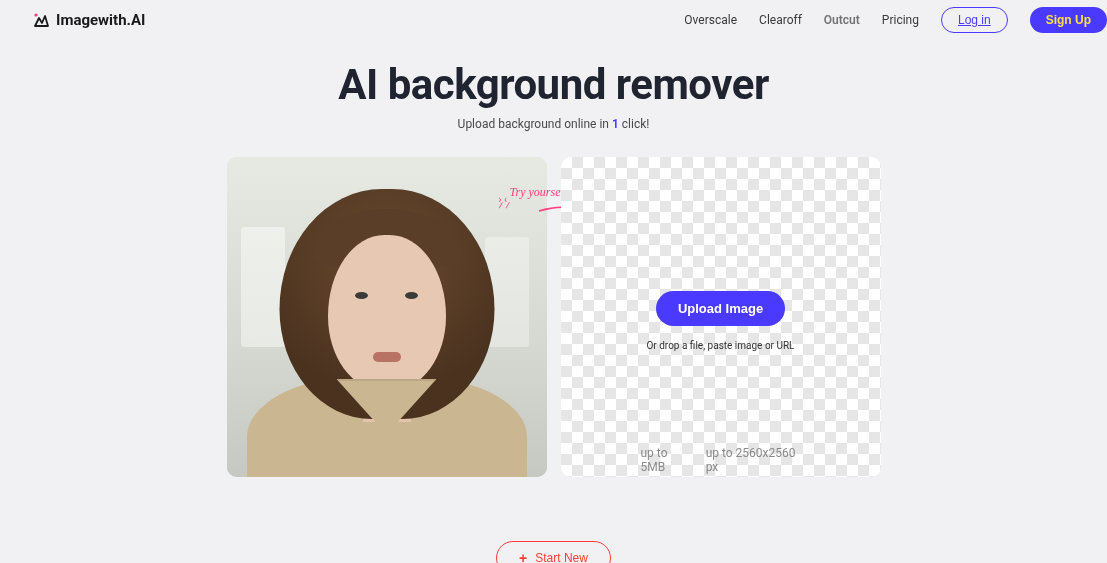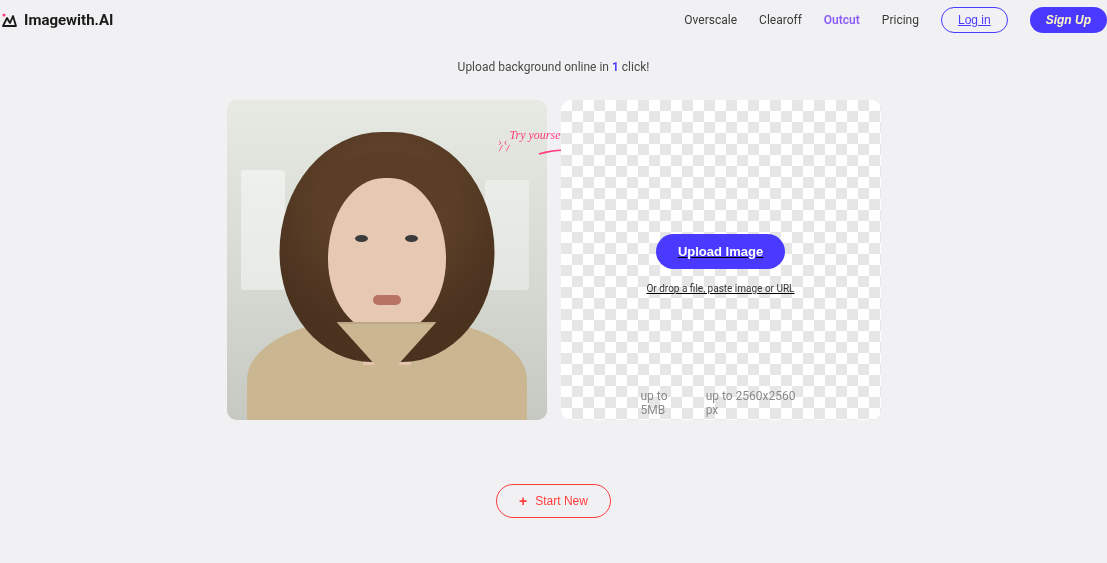--- a/index.html
+++ b/index.html
@@ -8,20 +8,21 @@
       background: #f1f1f3;
       width: 1107px;
       height: 563px;
       overflow: hidden;
     }
     .header {
       display: flex;
       align-items: center;
       padding: 8px 0;
       height: 40px;
+      margin-left: 32px;
     }
     .logo-wrap {
       display: flex;
       align-items: center;
       gap: 6px;
       font-weight: 700;
       font-size: 15px;
       color: #1a1a1a;
     }
     .logo-icon {
@@ -34,44 +35,43 @@
       align-items: center;
       gap: 22px;
       justify-content: flex-end;
     }
     .nav-link {
       font-size: 12px;
       color: #3a3a3a;
       cursor: pointer;
     }
     .nav-link.active {
-      color: #8b5cf6;
+      color: #737373;
       font-weight: 600;
     }
     .btn-login {
       border: 1.5px solid #4a3aff;
       color: #4a3aff;
       background: transparent;
       border-radius: 18px;
       padding: 5px 16px;
       font-size: 12px;
       cursor: pointer;
       font-weight: 500;
       text-decoration: underline;
     }
     .btn-signup {
       background: #4a3aff;
-      color: #fef9c3;
+      color: #fde047;
       border: none;
       border-radius: 18px;
       padding: 6px 16px;
       font-size: 12px;
       font-weight: 600;
       cursor: pointer;
-      font-style: italic;
     }
     .hero {
       text-align: center;
       margin-top: 20px;
     }
     .hero-title {
       font-size: 42px;
       font-weight: 700;
       color: #1f2430;
       letter-spacing: -0.5px;
@@ -91,21 +91,20 @@
       gap: 14px;
       margin-top: 26px;
       position: relative;
     }
     .sample-image, .drop-zone {
       width: 320px;
       height: 320px;
       border-radius: 10px;
       overflow: hidden;
       position: relative;
-      text-decoration: underline;
     }
     .sample-image {
       background: linear-gradient(180deg, #dfe3de 0%, #c8ccc6 100%);
       display: flex;
       align-items: flex-end;
       justify-content: center;
     }
     
     .portrait {
       position: absolute;
@@ -307,20 +306,21 @@
     <span class="nav-link">Overscale</span>
     <span class="nav-link">Clearoff</span>
     <span class="nav-link active">Outcut</span>
     <span class="nav-link">Pricing</span>
     <button class="btn-login">Log in</button>
     <button class="btn-signup">Sign Up</button>
   </div>
 </div>
 
 <div class="hero">
+  <h1 class="hero-title">AI background remover</h1>
   <p class="hero-sub">
     <span>Upload background online in </span><span class="accent">1</span><span> click!</span>
   </p>
 </div>
 
 <div class="main-row">
   <div class="sample-image">
     <div class="portrait">
       <div class="bg-wall"></div>
       <div class="window"></div>

